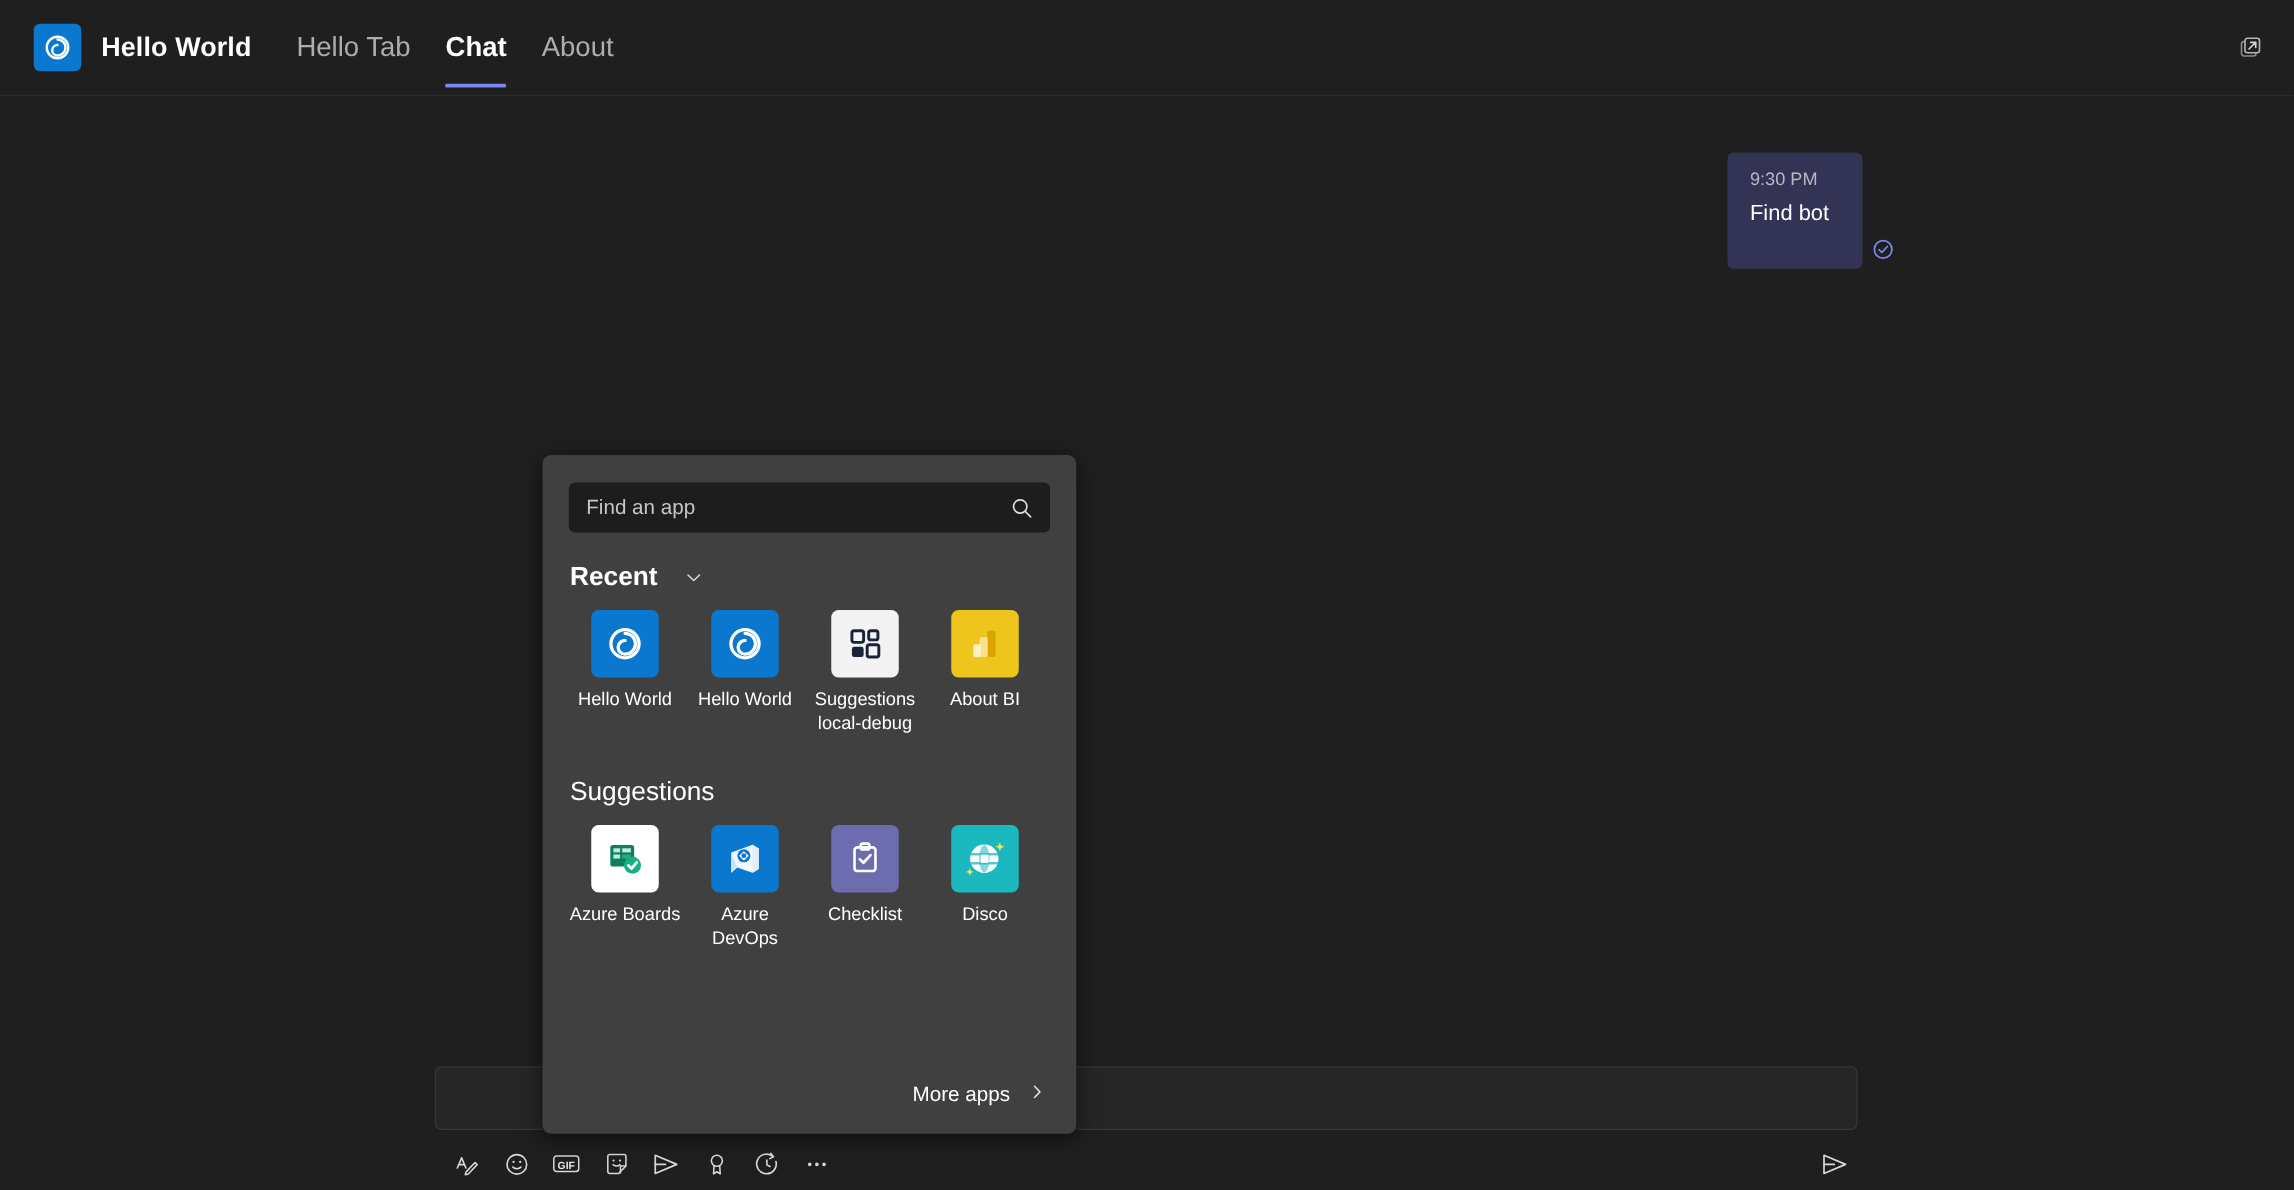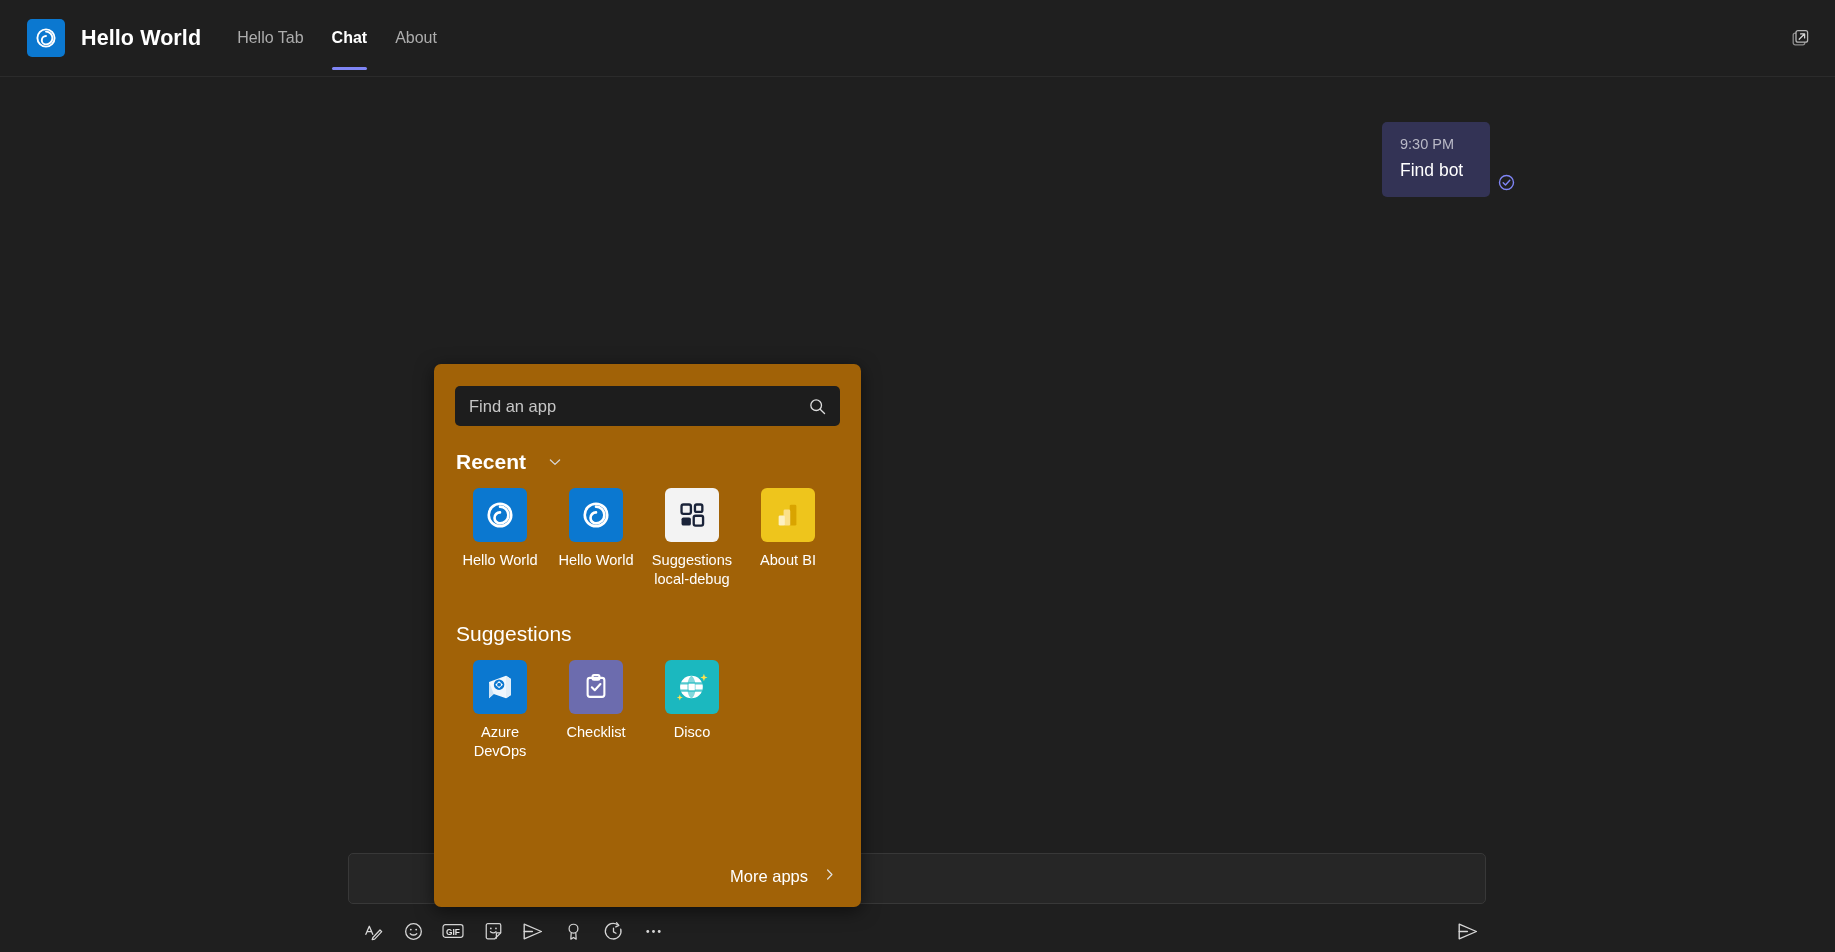--- a/index.html
+++ b/index.html
@@ -22,21 +22,21 @@
     background: #0b78d0; display: flex; align-items: center; justify-content: center;
     flex: 0 0 auto;
   }
   .app-title {
     margin-left: 16px; color: #ffffff; font-size: 21.5px; font-weight: bold;
     letter-spacing: .1px; white-space: nowrap;
   }
   .tabs { display: flex; align-items: center; height: 77px; margin-left: 22px; }
   .tab {
     position: relative; height: 77px; display: flex; align-items: center;
-    padding: 0 14px; font-size: 16px; color: #adadad; white-space: nowrap;
+    padding: 0 14px; font-size: 22px; color: #adadad; white-space: nowrap;
     cursor: pointer;
     text-align: right;
   }
   .tab.active { color: #ffffff; font-weight: bold; }
   .tab.active::after {
     content: ""; position: absolute; left: 14px; right: 14px; bottom: 7px;
     height: 3px; border-radius: 2px; background: #7f85f5;
   }
   .popout-btn {
     position: absolute; right: 18px; top: 50%; transform: translateY(-50%);
@@ -44,21 +44,21 @@
     cursor: pointer; border-radius: 4px;
   }
 
   
   .messages { position: absolute; top: 77px; left: 0; right: 0; bottom: 120px; }
   .msg-row {
     position: absolute; top: 45px; right: 320px;
     display: flex; align-items: flex-end; gap: 8px;
   }
   .bubble {
-    background: #333355; border-radius: 5px; padding: 12px 18px 14px 18px;
+    background: #333355; border-radius: 5px; padding: 12px 18px 32px 18px;
     min-width: 108px;
   }
   .bubble-time { color: #b9b9c6; font-size: 14.5px; line-height: 1.5; }
   .bubble-text { color: #ffffff; font-size: 17.5px; line-height: 1.45; margin-top: 2px; white-space: nowrap; }
   .sent-badge { margin-bottom: 2px; }
 
   
   .composer-box {
     position: absolute; left: 348px; top: 853px; width: 1138px; height: 51px;
     background: #262626; border: 1px solid #383838; border-radius: 5px;
@@ -73,21 +73,21 @@
   }
   .tool-icon:first-child { margin-left: 8px; }
   .send-icon {
     position: absolute; right: 0; width: 36px; height: 34px;
     display: flex; align-items: center; justify-content: center; cursor: pointer;
   }
 
   
   .flyout {
     position: absolute; left: 434px; top: 364px; width: 427px; height: 543px;
-    background: #a16207; border-radius: 7px;
+    background: #404040; border-radius: 7px;
     box-shadow: 0 4px 18px rgba(0,0,0,.55);
     overflow: hidden;
   }
   .search-wrap {
     margin: 22px 21px 0 21px; height: 40px; background: #1d1d1d;
     border-radius: 5px; display: flex; align-items: center; padding: 0 12px 0 14px;
     cursor: text;
   }
   .search-input {
     flex: 1; background: transparent; border: 0; outline: 0;
@@ -321,20 +321,34 @@
         <div class="app-label">About BI</div>
       </div>
     </div>
 
     <div class="section-head">
       <span class="section-title">Suggestions</span>
     </div>
 
     <div class="app-grid">
 
+      <div class="app-cell">
+        <div class="app-tile" style="background:#ffffff">
+          <svg width="34" height="34" viewBox="0 0 26 26" aria-hidden="true">
+            <rect x="4" y="4.6" width="14.6" height="13.2" rx="1.6" fill="#107c61"></rect>
+            <rect x="5.9" y="6.6" width="4.1" height="2.5" fill="#b9ecd9"></rect>
+            <rect x="11.3" y="6.6" width="5.3" height="2.5" fill="#b9ecd9"></rect>
+            <rect x="5.9" y="10.4" width="4.1" height="2.5" fill="#b9ecd9"></rect>
+            <rect x="11.3" y="10.4" width="5.3" height="2.5" fill="#2aa87f"></rect>
+            <circle cx="17.6" cy="17" r="5.2" fill="#14b184"></circle>
+            <path d="M15.1 17.1 L17 19 L20.2 15.2" fill="none" stroke="#ffffff" stroke-width="1.7" stroke-linecap="round" stroke-linejoin="round"></path>
+          </svg>
+        </div>
+        <div class="app-label">Azure Boards</div>
+      </div>
 
       <div class="app-cell">
         <div class="app-tile" style="background:#0b78d0">
           <svg width="34" height="34" viewBox="0 0 26 26" aria-hidden="true">
             <path d="M17.6 4.4 L21.4 6.8 V19.2 L17.6 21.6 L8.2 18.4 L4.6 21.6 V9.2 Z" fill="#ffffff" opacity=".94"></path>
             <path d="M17.6 4.4 L21.4 6.8 V19.2 L17.6 21.6 Z" fill="#e2eef8"></path>
             <path d="M8.2 18.4 L4.6 21.6 V9.2 Z" fill="#cfe3f4"></path>
             <circle cx="12.3" cy="11.2" r="4" fill="#0b78d0"></circle>
             <path d="M9.4 11.2 L12.3 8.4 L15.2 11.2 L12.3 14 Z" fill="#ffffff"></path>
             <circle cx="12.3" cy="11.2" r="1.5" fill="#0b78d0"></circle>

